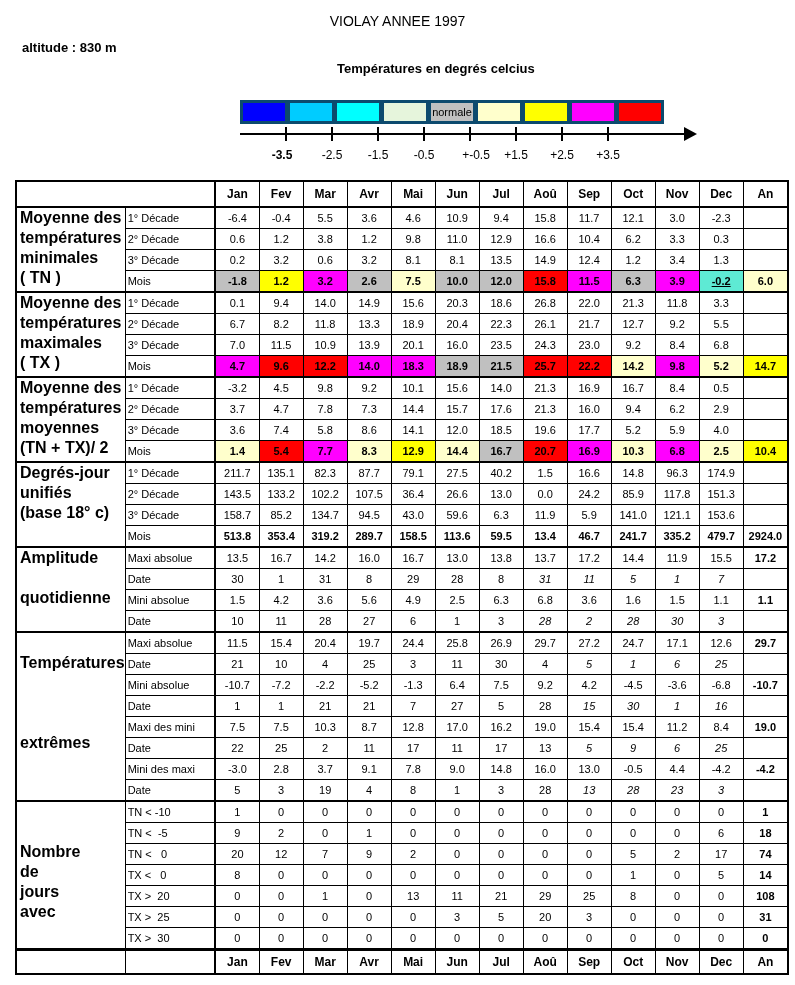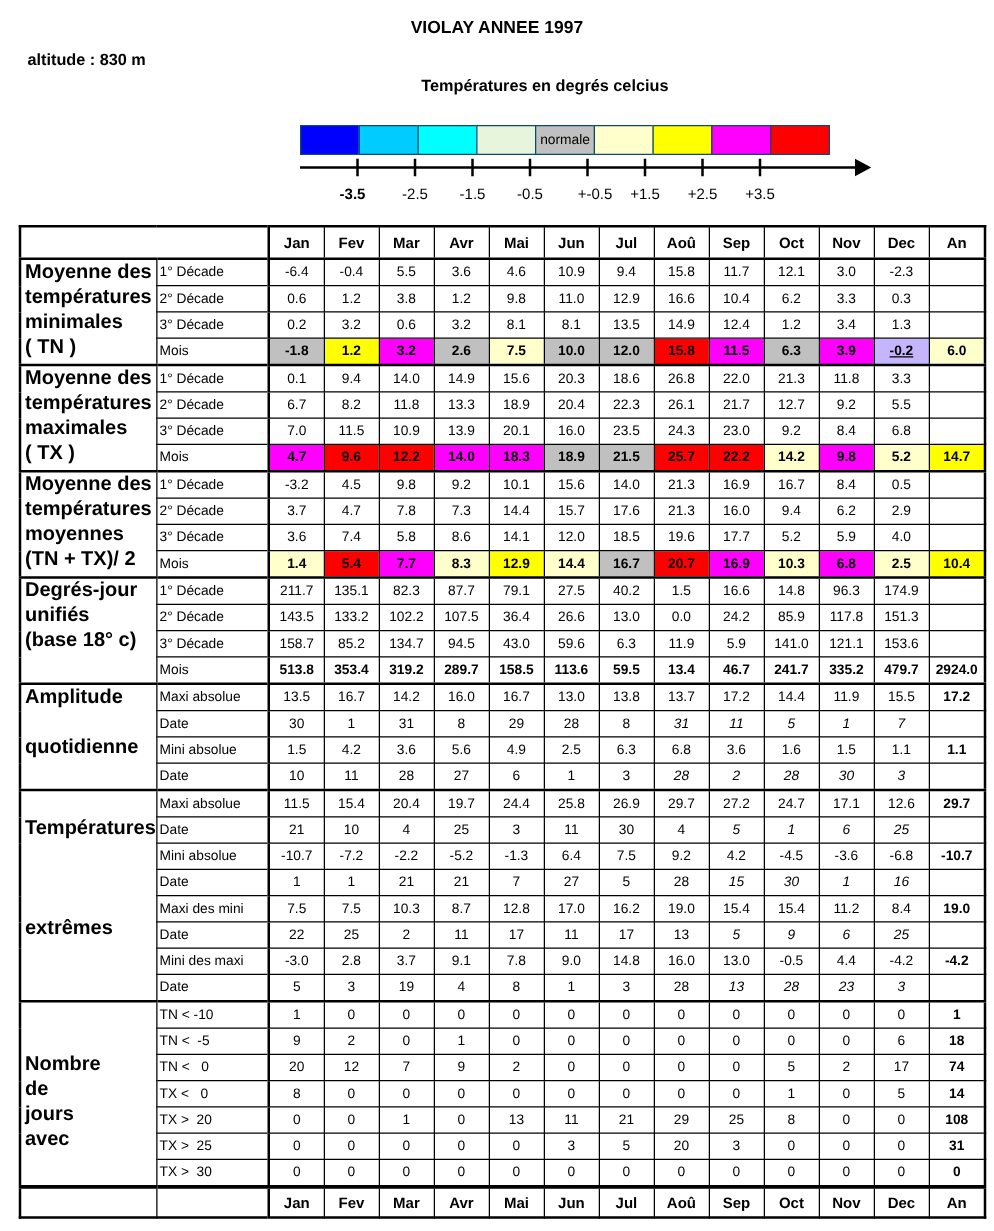--- a/index.html
+++ b/index.html
@@ -1,26 +1,26 @@
 <!DOCTYPE html>
 <html><head>
 <meta charset="utf-8">
 <style>
   html,body{margin:0;padding:0;background:#fff;}
   .page{position:relative;width:795px;height:985px;background:#fff;
         font-family:"Liberation Sans", sans-serif;color:#000;overflow:hidden;}
   .title{position:absolute;top:13px;left:0;width:795px;text-align:center;
-         font-size:14px;font-weight:bold;}
+         font-size:14px;font-weight:normal;}
   .altitude{position:absolute;top:40px;left:22px;font-size:13px;font-weight:bold;}
   .subtitle{position:absolute;top:61px;left:337px;font-size:13px;font-weight:bold;}
 
   
   .scale{position:absolute;left:240px;top:100px;width:470px;height:70px;}
   .scale-cells{display:flex;}
-  .scale-cell{width:48px;height:24px;border:1px solid #0c4a6e;margin-left:-1px;
+  .scale-cell{width:48px;height:24px;border:3px solid #0c4a6e;margin-left:-1px;
               box-sizing:border-box;display:flex;align-items:center;justify-content:center;}
   .scale-cell:first-child{margin-left:0;}
   .normale-text{font-size:11px;line-height:11px;}
   .scale-axis{position:relative;height:44px;}
   .axis-line{position:absolute;left:0;top:9px;width:444px;height:2px;background:#000;}
   .arrowhead{position:absolute;left:444px;top:3px;width:0;height:0;
              border-left:13px solid #000;border-top:7px solid transparent;
              border-bottom:7px solid transparent;}
   .axis-tick{position:absolute;top:3px;width:2px;height:14px;background:#000;}
   .axis-label{position:absolute;top:24px;transform:translateX(-50%);font-size:12px;}
@@ -187,21 +187,21 @@
           <td class="dcell b" style="background: rgb(255, 255, 0);">1.2</td>
           <td class="dcell b" style="background: rgb(255, 0, 255);">3.2</td>
           <td class="dcell b" style="background: rgb(192, 192, 192);">2.6</td>
           <td class="dcell b" style="background: rgb(255, 255, 204);">7.5</td>
           <td class="dcell b" style="background: rgb(192, 192, 192);">10.0</td>
           <td class="dcell b" style="background: rgb(192, 192, 192);">12.0</td>
           <td class="dcell b" style="background: rgb(255, 0, 0);">15.8</td>
           <td class="dcell b" style="background: rgb(255, 0, 255);">11.5</td>
           <td class="dcell b" style="background: rgb(192, 192, 192);">6.3</td>
           <td class="dcell b" style="background: rgb(255, 0, 255);">3.9</td>
-          <td class="dcell b" style="background: #c4b5fd; text-decoration: underline;">-0.2</td>
+          <td class="dcell b" style="background: #5eead4; text-decoration: underline;">-0.2</td>
           <td class="dcell b" style="background: rgb(255, 255, 204);">6.0</td>
         </tr>
         <tr class="group-start">
           <td class="glabel" rowspan="4">
             <div>Moyenne des</div>
             <div>températures</div>
             <div>maximales</div>
             <div>( TX )</div>
           </td>
           <td class="sublabel">1° Décade</td>

